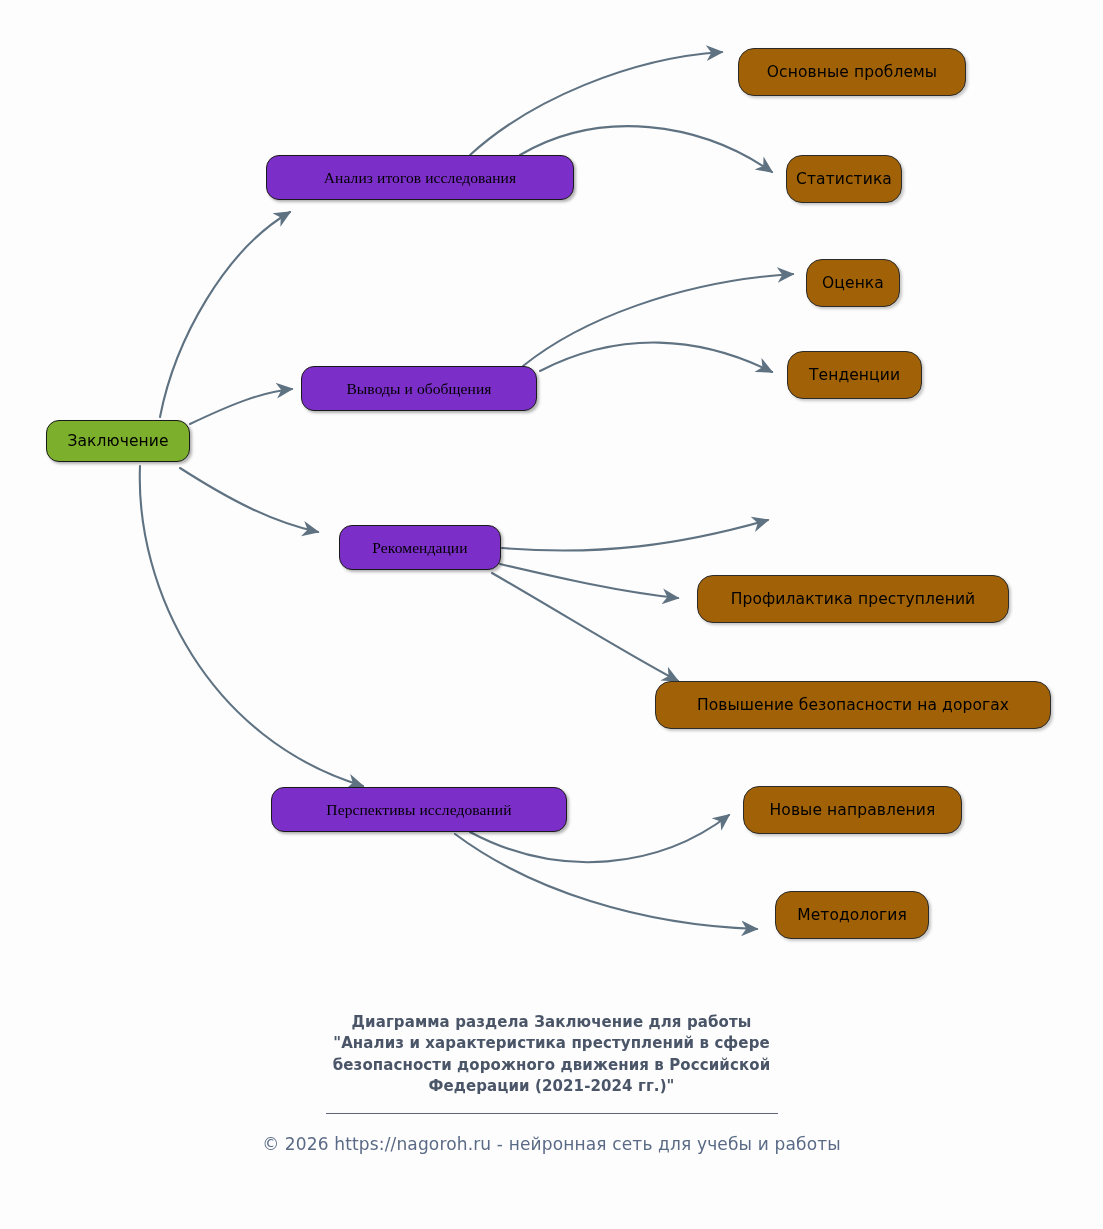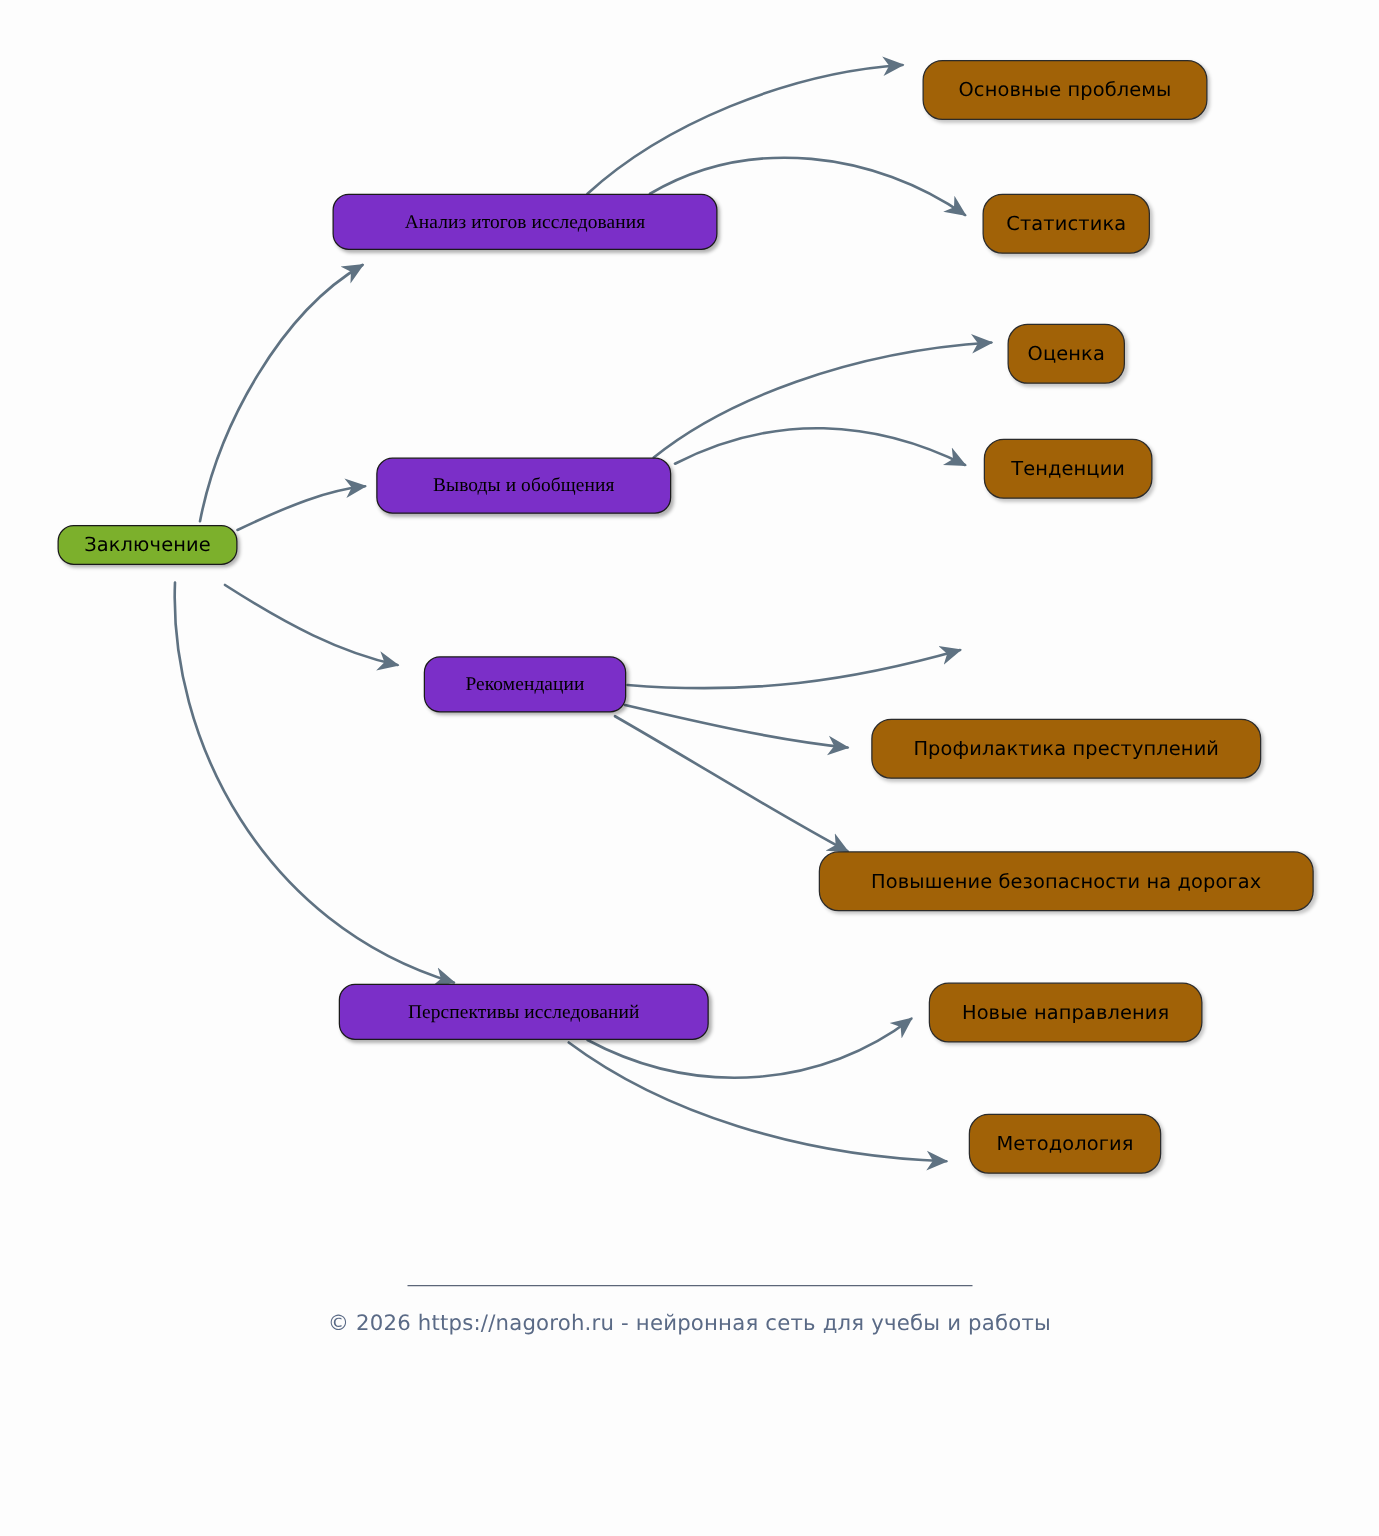--- a/index.html
+++ b/index.html
@@ -117,31 +117,31 @@
 
       <path d="M 502 548 C 600 556 680 545 768 520"></path>
       <path d="M 500 564 C 560 578 620 592 678 598"></path>
       <path d="M 492 573 C 560 612 620 650 678 681"></path>
 
       <path d="M 470 832 C 560 880 660 868 729 815"></path>
       <path d="M 455 834 C 530 890 640 925 757 929"></path>
     </g>
   </svg>
 
-  <div class="node node-root" style="left:46px; top:420px; width:144px; height:32px;">
+  <div class="node node-root" style="left:46px; top:420px; width:144px; height:42px;">
     <span class="node-label">Заключение</span>
   </div>
 
   <div class="node node-branch" style="left:266px; top:155px; width:308px; height:45px;">
     <span class="node-label">Анализ итогов исследования</span>
   </div>
   <div class="node node-leaf" style="left:738px; top:48px; width:228px; height:48px;">
     <span class="node-label">Основные проблемы</span>
   </div>
-  <div class="node node-leaf" style="left:786px; top:155px; width:134px; height:48px;">
+  <div class="node node-leaf" style="left:786px; top:155px; width:116px; height:48px;">
     <span class="node-label">Статистика</span>
   </div>
 
   <div class="node node-branch" style="left:301px; top:366px; width:236px; height:45px;">
     <span class="node-label">Выводы и обобщения</span>
   </div>
   <div class="node node-leaf" style="left:806px; top:259px; width:94px; height:48px;">
     <span class="node-label">Оценка</span>
   </div>
   <div class="node node-leaf" style="left:787px; top:351px; width:135px; height:48px;">
@@ -162,17 +162,23 @@
     <span class="node-label">Перспективы исследований</span>
   </div>
   <div class="node node-leaf" style="left:743px; top:786px; width:219px; height:48px;">
     <span class="node-label">Новые направления</span>
   </div>
   <div class="node node-leaf" style="left:775px; top:891px; width:154px; height:48px;">
     <span class="node-label">Методология</span>
   </div>
 
   <div id="footer">
+    <div class="footer-title">
+      <div>Диаграмма раздела Заключение для работы</div>
+      <div>"Анализ и характеристика преступлений в сфере</div>
+      <div>безопасности дорожного движения в Российской</div>
+      <div>Федерации (2021-2024 гг.)"</div>
+    </div>
     <div class="footer-rule"></div>
     <div class="footer-credit">© 2026 https://nagoroh.ru - нейронная сеть для учебы и работы</div>
   </div>
 
 </div>
 
 </body></html>

